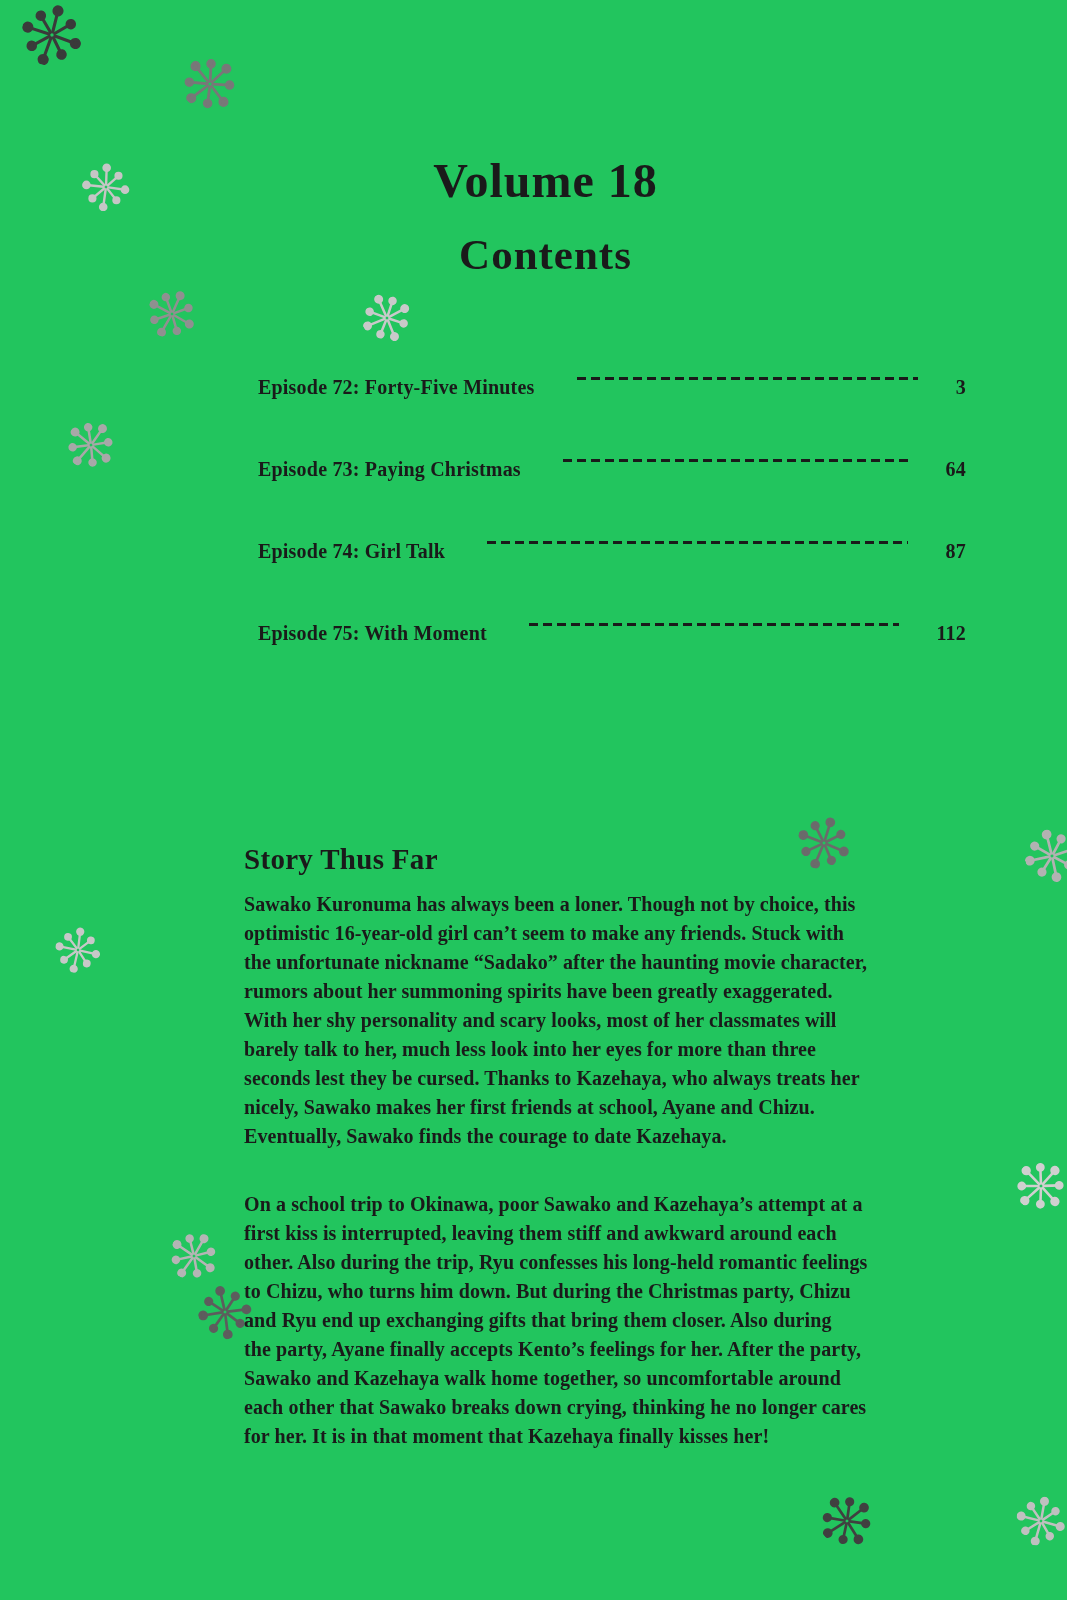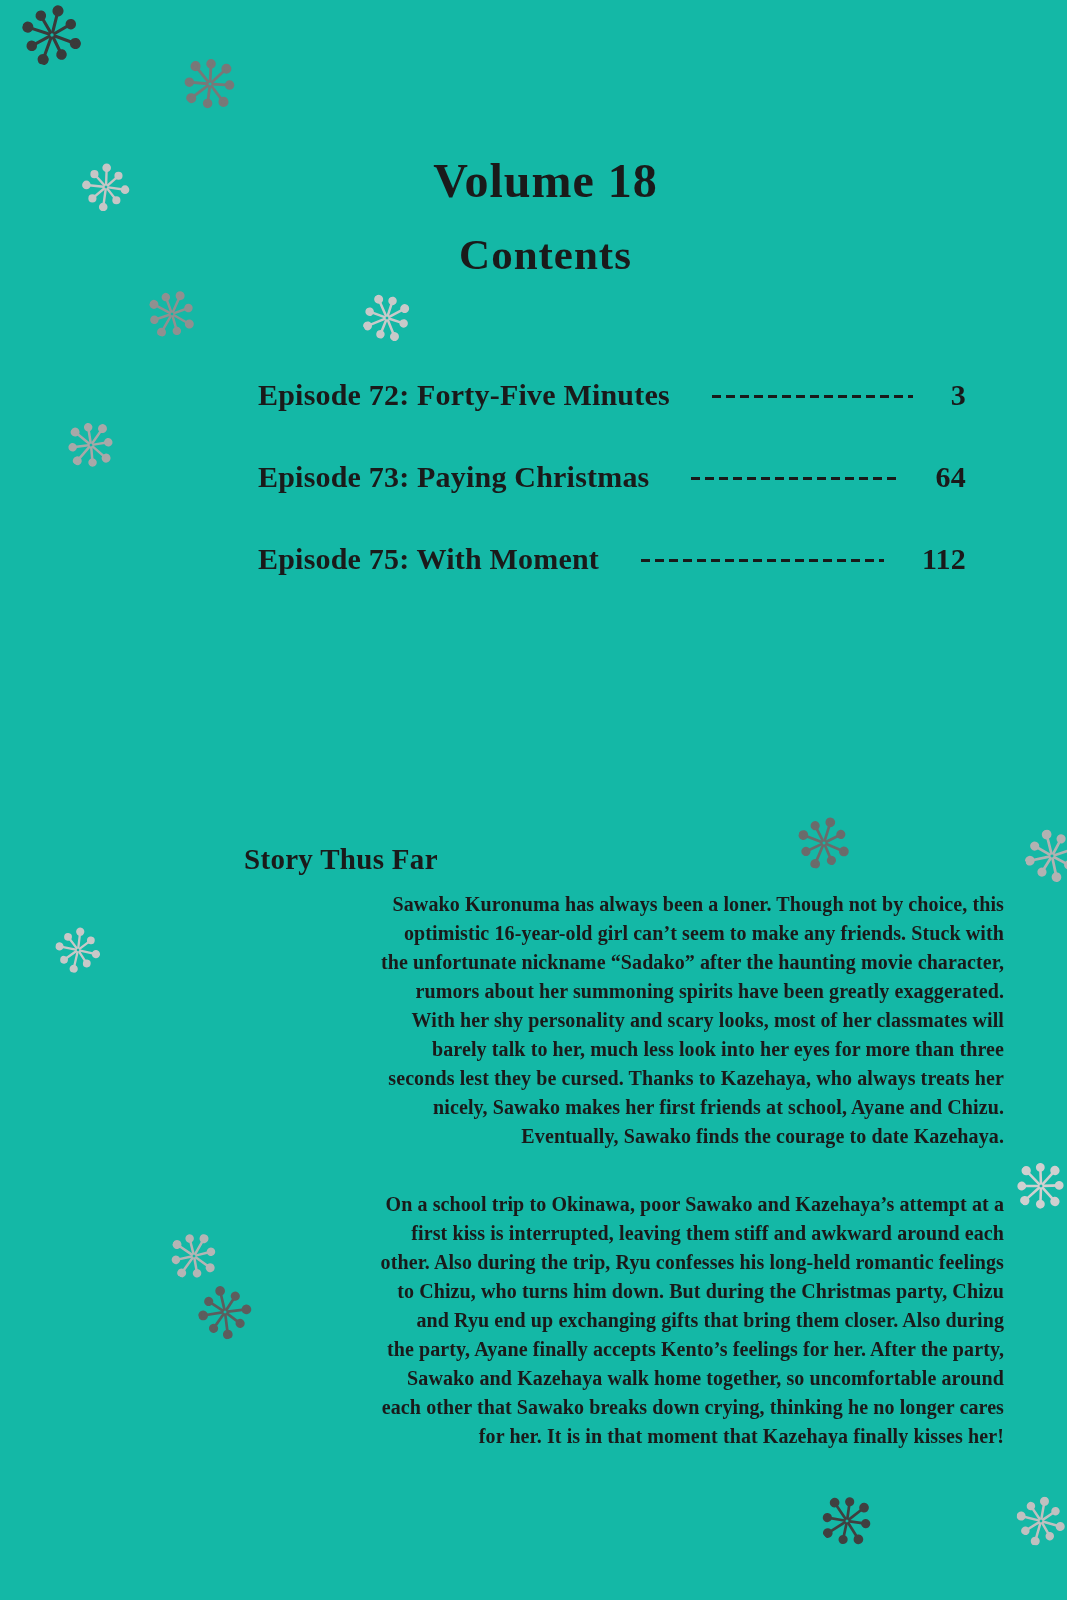--- a/index.html
+++ b/index.html
@@ -4,21 +4,21 @@
 <style>
   html, body {
     margin: 0;
     padding: 0;
     background: #ffffff;
   }
   .page {
     position: relative;
     width: 1067px;
     height: 1600px;
-    background: #14b8a6;
+    background: #22c55e;
     overflow: hidden;
     font-family: "Liberation Serif", "DejaVu Serif", serif;
     font-weight: 700;
     color: #1a1a1a;
   }
 
   
   .title-block {
     position: absolute;
     left: 12px;
@@ -49,24 +49,23 @@
 
   
   .toc {
     position: absolute;
     left: 258px;
     top: 376px;
     width: 708px;
   }
   .toc-row {
     display: flex;
-    align-items: center;
     height: 38px;
     margin-bottom: 44px;
-    font-size: 30px;
+    font-size: 20px;
     letter-spacing: 0.2px;
     gap: 32px;
   }
   .toc-title { white-space: nowrap; }
   .toc-leader {
     flex: 1;
     height: 3px;
     margin: 0 6px 0 10px;
     position: relative;
     top: 1px;
@@ -87,21 +86,20 @@
     font-size: 29px;
     line-height: 33px;
     letter-spacing: 0.3px;
   }
   .story p {
     margin: 0 0 39px 0;
     font-size: 20px;
     line-height: 29px;
     white-space: pre-line;
     letter-spacing: 0.1px;
-    text-align: right;
   }
 
   
   .star {
     position: absolute;
     display: block;
   }
 </style>
 </head>
 <body>
@@ -184,20 +182,25 @@
       <span class="toc-title">Episode 72: Forty-Five Minutes</span>
       <span class="toc-leader"></span>
       <span class="toc-page">3</span>
     </div>
     <div class="toc-row">
       <span class="toc-title">Episode 73: Paying Christmas</span>
       <span class="toc-leader"></span>
       <span class="toc-page">64</span>
     </div>
     <div class="toc-row">
+      <span class="toc-title">Episode 74: Girl Talk</span>
+      <span class="toc-leader"></span>
+      <span class="toc-page">87</span>
+    </div>
+    <div class="toc-row">
       <span class="toc-title">Episode 75: With Moment</span>
       <span class="toc-leader"></span>
       <span class="toc-page">112</span>
     </div>
   </nav>
 
   <section class="story">
     <h3 class="story-heading">Story Thus Far</h3>
     <p>Sawako Kuronuma has always been a loner. Though not by choice, this
 optimistic 16-year-old girl can’t seem to make any friends. Stuck with

